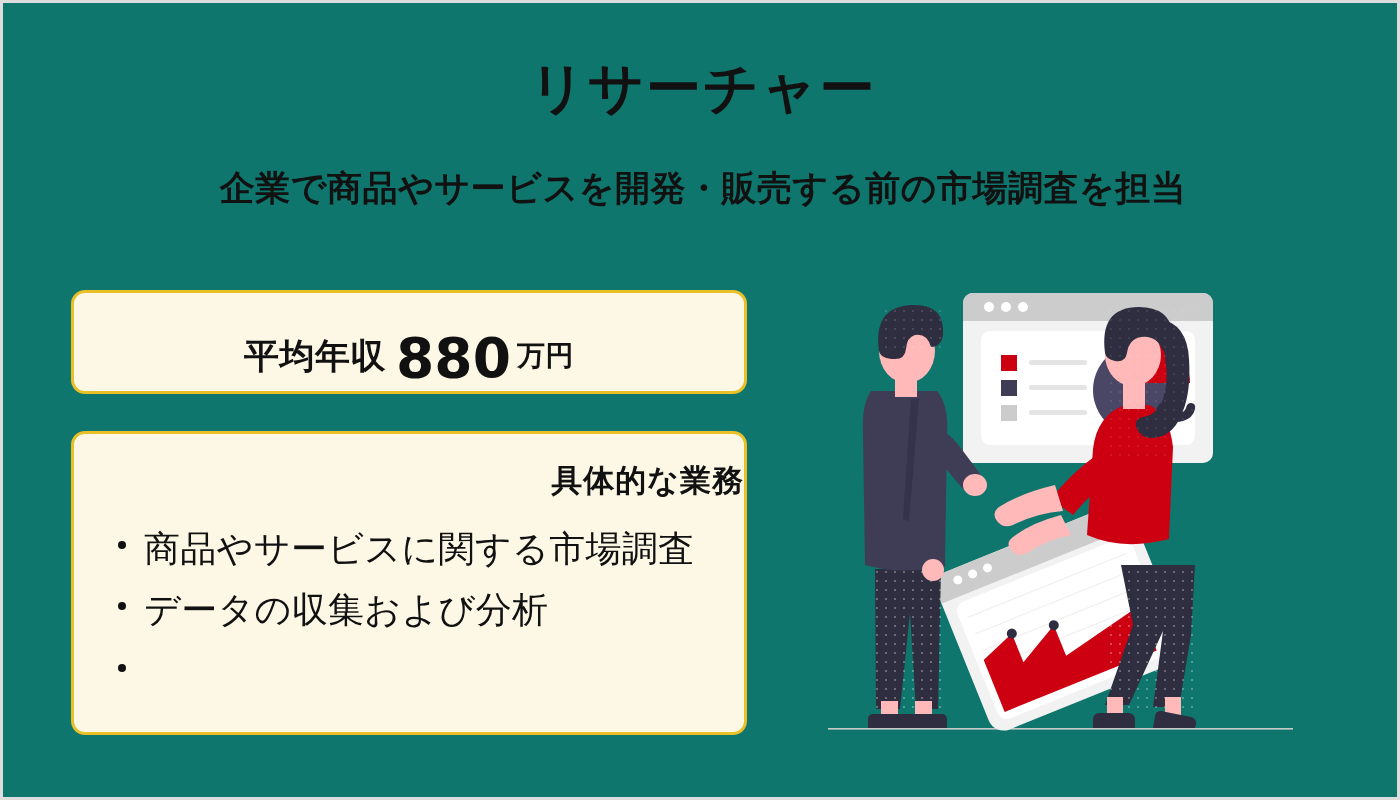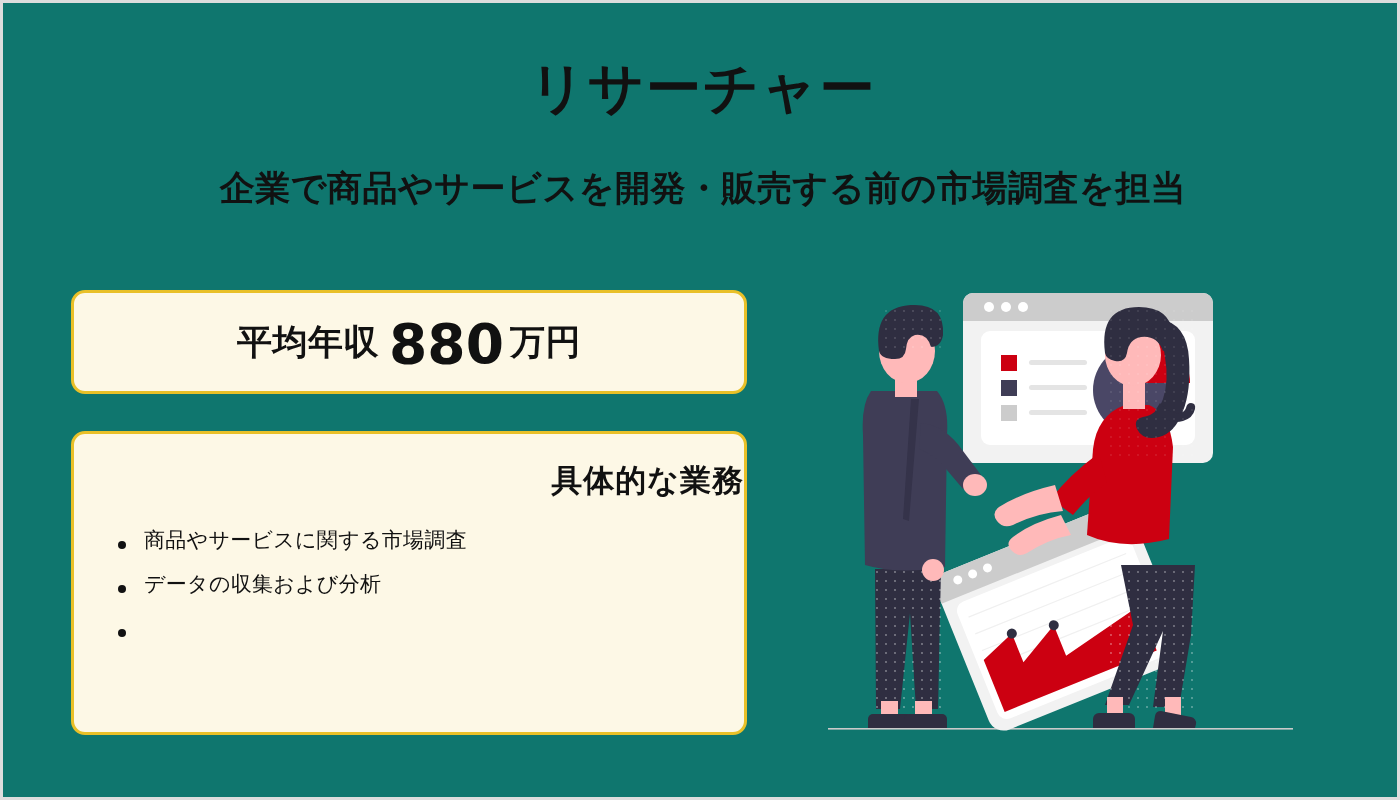--- a/index.html
+++ b/index.html
@@ -58,21 +58,21 @@
   }
   .salary-card {
     left: 68px;
     top: 287px;
     width: 676px;
     height: 104px;
   }
   .salary-line {
     position: absolute;
     left: 0;
-    top: 0;
+    top: 14px;
     width: 100%;
     height: 100%;
     display: flex;
     align-items: center;
     justify-content: center;
     white-space: nowrap;
     text-align: right;
   }
   .salary-label {
     font-size: 35px;
@@ -83,21 +83,21 @@
   .salary-value {
     font-size: 55px;
     font-weight: 700;
     color: #111111;
     margin: 0 6px 0 10px;
     letter-spacing: 0px;
     position: relative;
     top: 2px;
   }
   .salary-unit {
-    font-size: 35px;
+    font-size: 28px;
     font-weight: 700;
     color: #111111;
     letter-spacing: 0.5px;
   }
 
   .duties-card {
     left: 68px;
     top: 428px;
     width: 676px;
     height: 304px;
@@ -112,21 +112,21 @@
   }
   .duties-list {
     list-style: none;
     margin: 26px 0 0 0;
     padding: 0 0 0 42px;
   }
   .duties-list li {
     position: relative;
     padding-left: 28px;
     margin-bottom: 20px;
-    font-size: 21px;
+    font-size: 36px;
     font-weight: 500;
     color: #111111;
     line-height: 1.15;
     letter-spacing: 0.3px;
   }
   .duties-list li .bullet {
     position: absolute;
     left: 2px;
     top: 13px;
     width: 8px;

